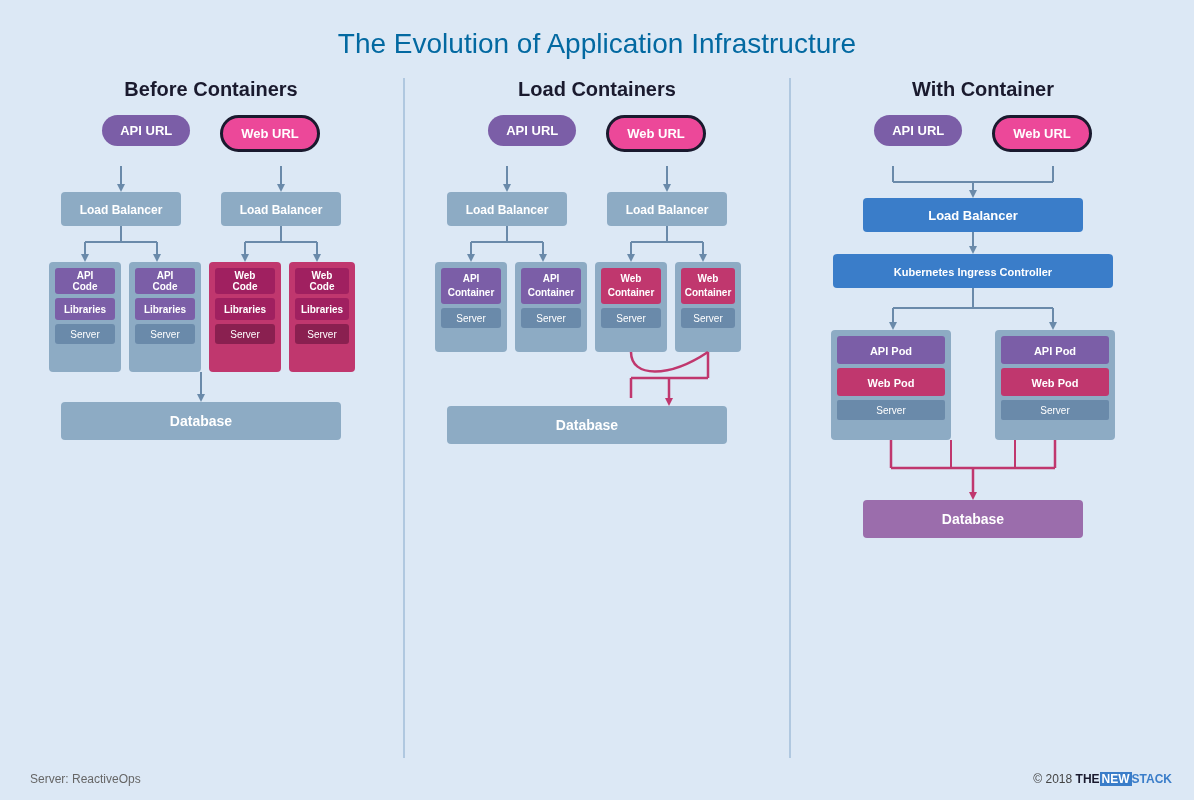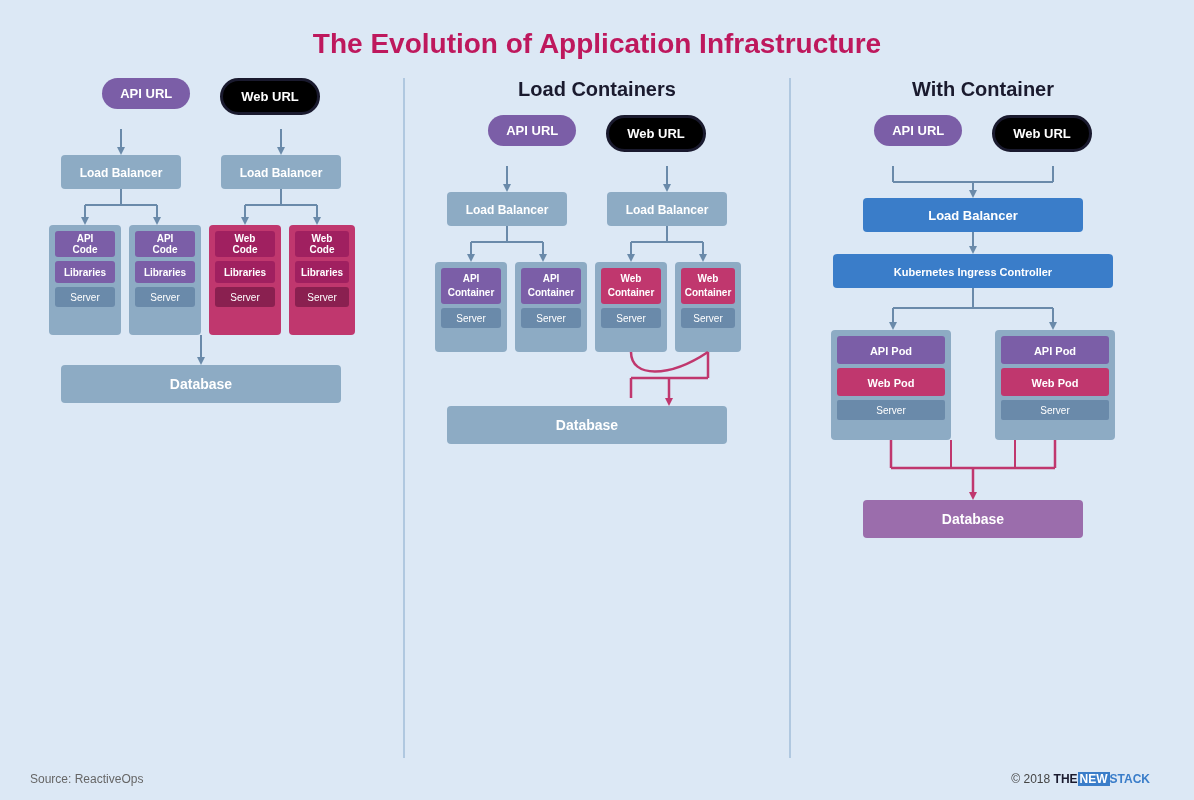--- a/index.html
+++ b/index.html
@@ -8,22 +8,22 @@
       height: 800px;
       background: #dce8f5;
       font-family: Arial, sans-serif;
       overflow: hidden;
       position: relative;
     }
 
     .main-title {
       text-align: center;
       font-size: 28px;
-      font-weight: bold;
-      color: #be185d;
+      font-weight: normal;
+      color: #0369a1;
       padding-top: 28px;
       padding-bottom: 18px;
     }
 
     .columns-wrapper {
       display: flex;
       justify-content: space-around;
       align-items: flex-start;
       padding: 0 30px;
     }
@@ -54,34 +54,34 @@
     .url-bubble {
       border-radius: 24px;
       padding: 8px 18px;
       font-size: 13px;
       font-weight: bold;
       color: white;
       text-align: left;
       min-width: 80px;
     }
     .url-bubble.api { background: #7b5ea7; }
-    .url-bubble.web { background: #000000; border: 3px solid #1a1a2e; }
+    .url-bubble.web { background: #ec4899; border: 3px solid #1a1a2e; }
 
     
     .footer {
       position: absolute;
       bottom: 14px;
       left: 30px;
       font-size: 12px;
       color: #666;
     }
     .footer-right {
       position: absolute;
       bottom: 14px;
-      right: 44px;
+      right: 22px;
       font-size: 12px;
       color: #444;
     }
 
     
     .diagram-svg {
       width: 100%;
     }
 
     
@@ -94,20 +94,21 @@
 
   </style>
 </head>
 <body>
 
 <div class="main-title">The Evolution of Application Infrastructure</div>
 
 <div class="columns-wrapper">
 
   <div class="column">
+    <div class="col-title">Before Containers</div>
 
     <div class="url-row">
       <div style="display:flex;flex-direction:column;align-items:center;">
         <div class="url-bubble api">API URL</div>
       </div>
       <div style="display:flex;flex-direction:column;align-items:center;">
         <div class="url-bubble web">Web URL</div>
       </div>
     </div>
 
@@ -338,19 +339,19 @@
 
       <line x1="202" y1="282" x2="202" y2="310" stroke="#c0376e" stroke-width="2"></line>
 
       <rect x="50" y="342" width="220" height="38" rx="4" fill="#9b6dac"></rect>
       <text x="160" y="366" text-anchor="middle" fill="white" font-size="14" font-weight="bold">Database</text>
     </svg>
   </div>
 
 </div>
 
-<div class="footer">Source: ReactiveOps</div>
+<div class="footer">Server: ReactiveOps</div>
 <div class="footer-right">
   <span>© 2018</span>
   <span>
     <span style="color:#1a1a2e;font-weight:bold;"> THE</span><span style="background:#3a7dc9;color:white;font-weight:bold;padding:0 2px;">NEW</span><span style="color:#3a7dc9;font-weight:bold;">STACK</span>
   </span>
 </div>
 
 </body></html>

